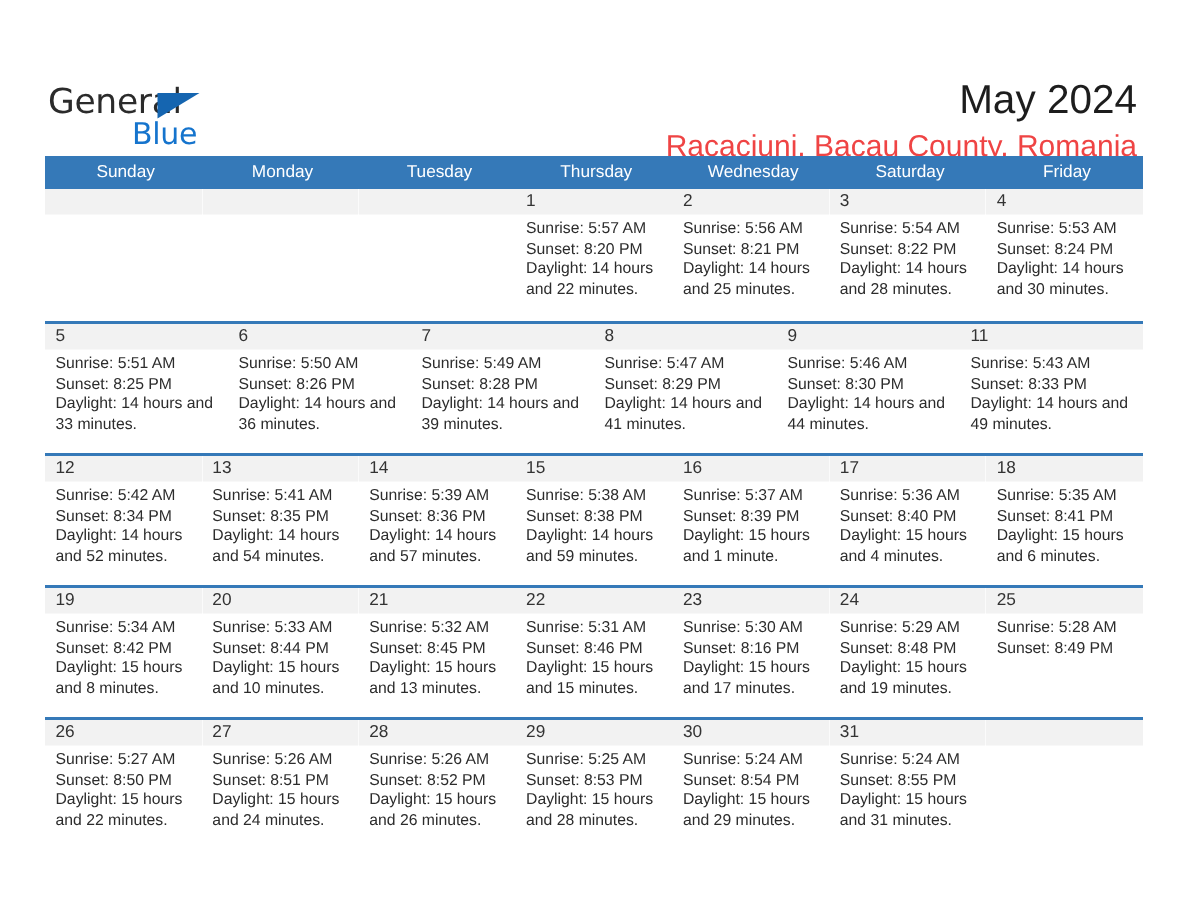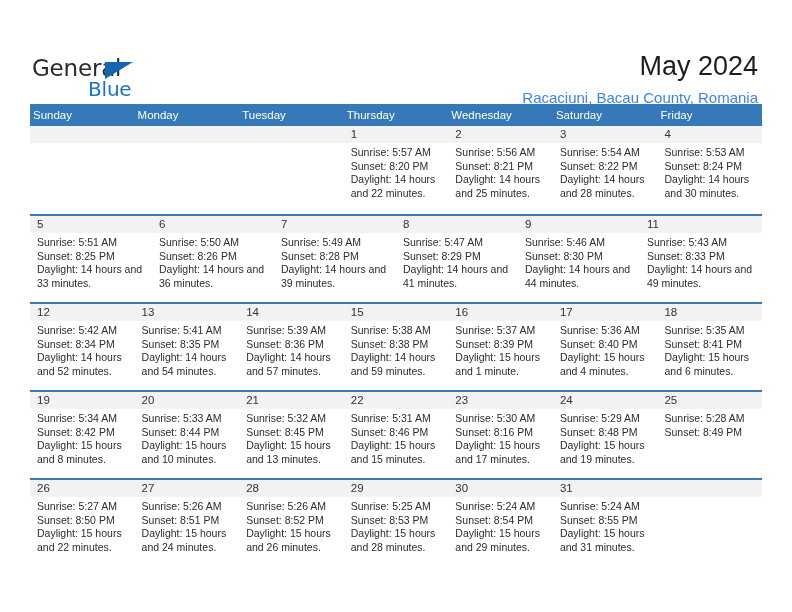--- a/index.html
+++ b/index.html
@@ -76,22 +76,22 @@
   }
   .cal-title {
     font-size: 27px;
     color: #1d1d1d;
     font-weight: 400;
     line-height: 32px;
     white-space: nowrap;
   }
   .cal-subtitle {
     margin-top: 7px;
-    font-size: 15px;
-    color: #3b82f6;
+    font-size: 20px;
+    color: #ef4444;
     font-weight: 400;
     line-height: 18px;
     white-space: nowrap;
   }
 
   
   .calendar {
     position: absolute;
     left: 30px;
     top: 104px;
@@ -104,20 +104,21 @@
   }
   .dow-cell {
     flex: 1 1 0;
     color: #ffffff;
     font-size: 11.5px;
     line-height: 22px;
     padding-left: 3px;
     box-sizing: border-box;
     white-space: nowrap;
     overflow: hidden;
+    text-align: center;
   }
 
   .week-row {
     display: flex;
     border-top: 2px solid #3579b8;
     height: 88px;
     box-sizing: border-box;
   }
   .week-row.first {
     border-top: none;

